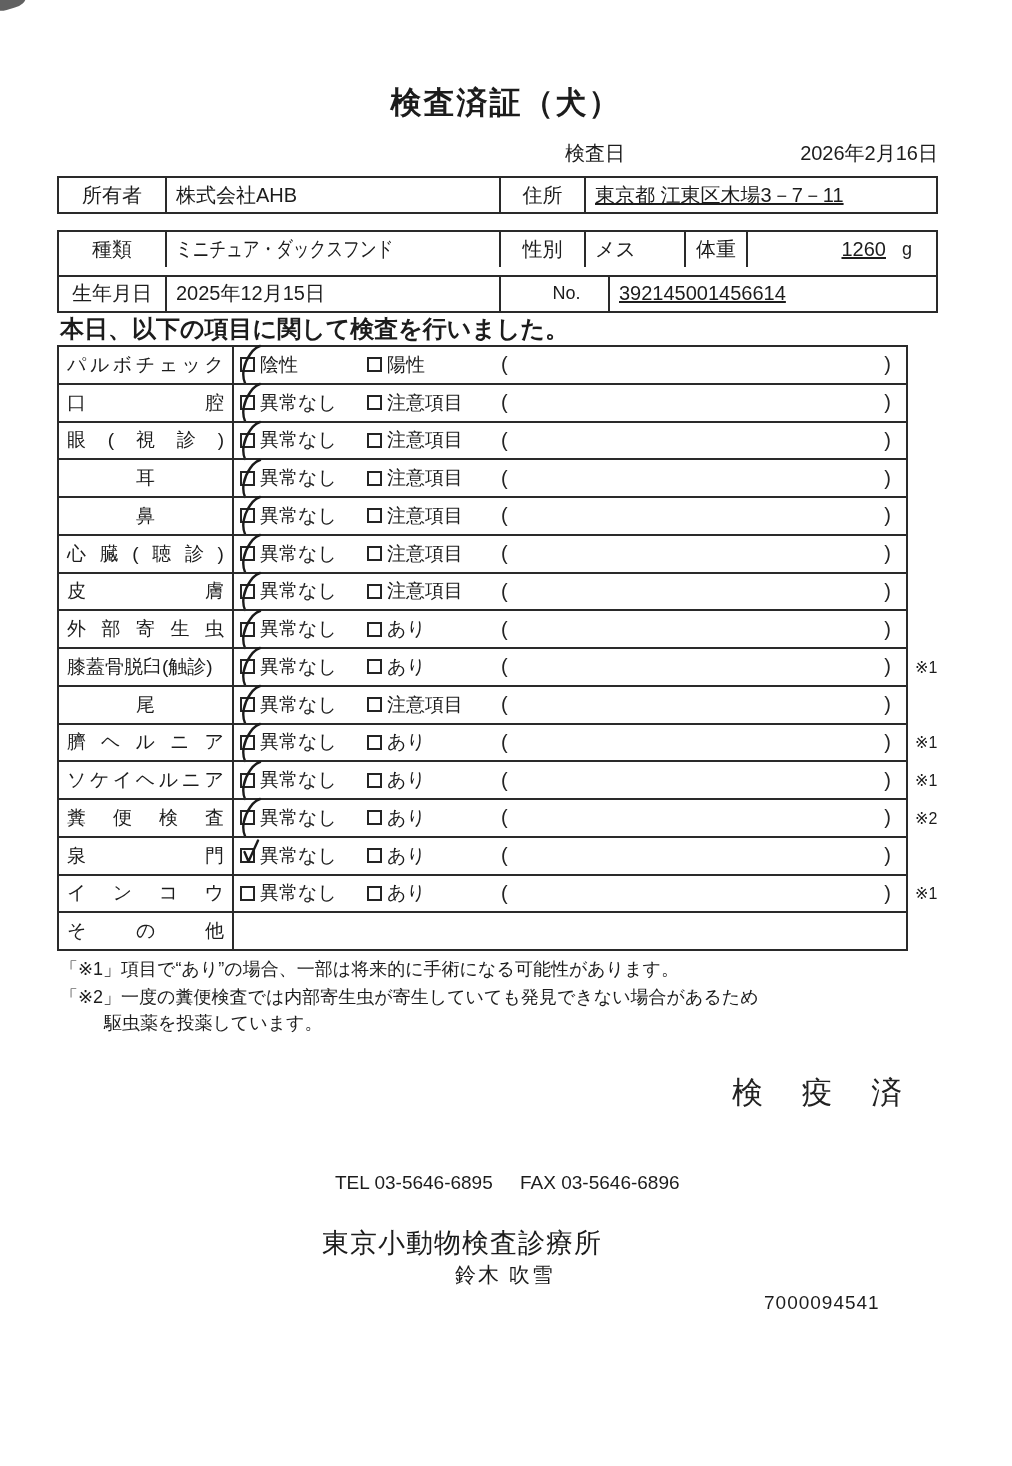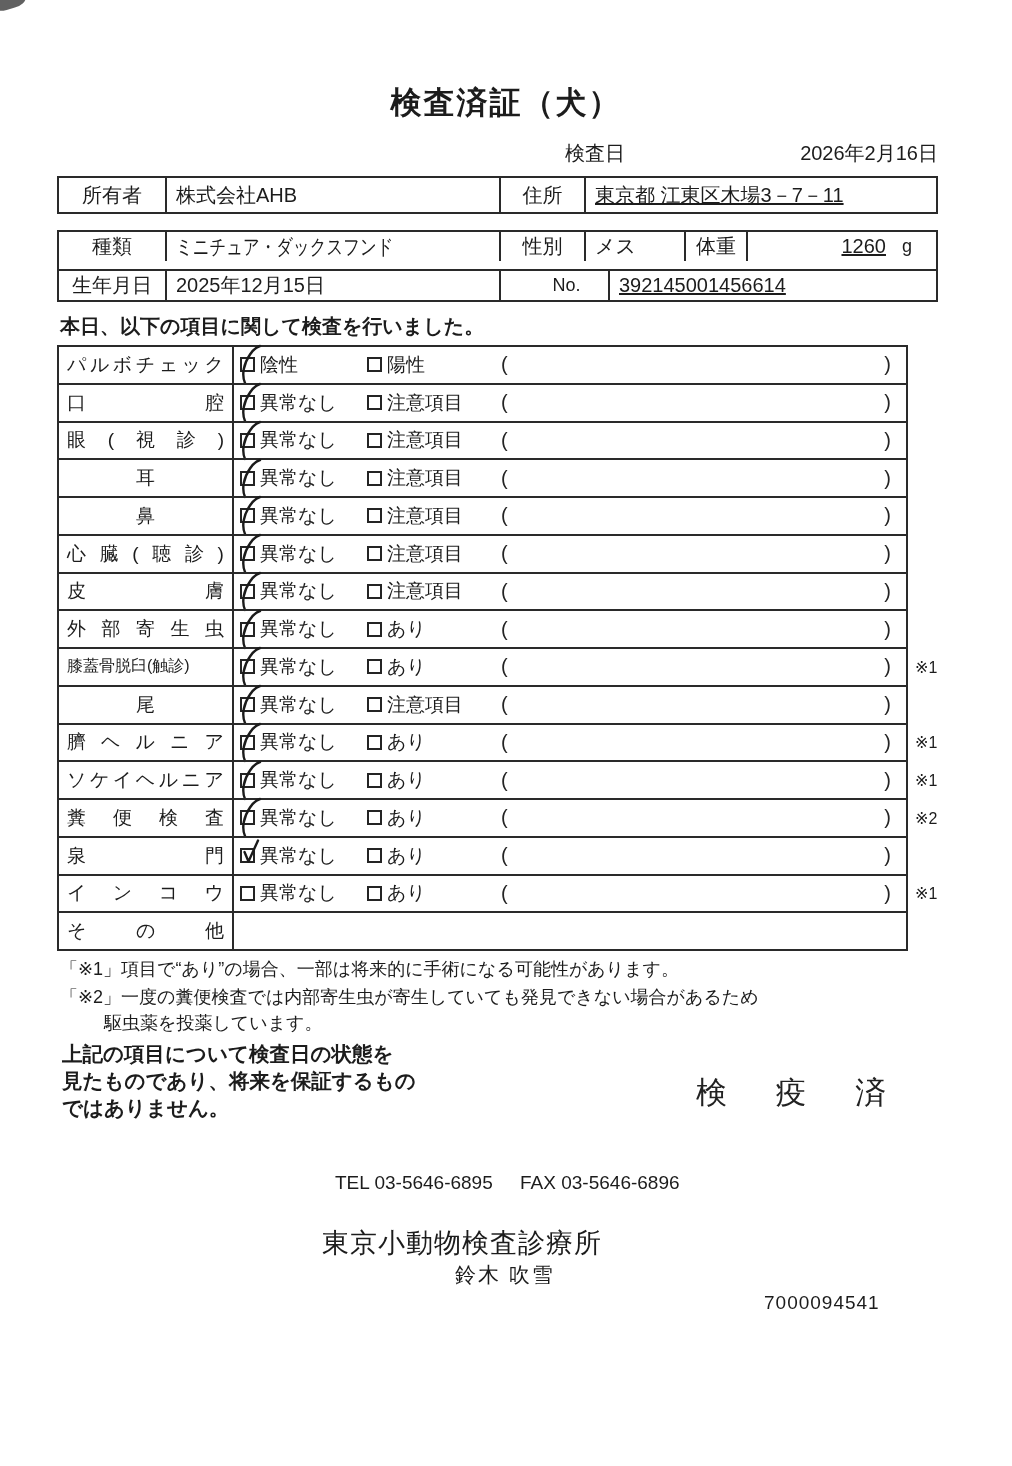--- a/index.html
+++ b/index.html
@@ -20,44 +20,44 @@
 
   
   .htable{ position:absolute; left:57px; width:881px; border:2.5px solid #2a2a2a; display:flex; flex-direction:column; }
   .htable .hrow{ display:flex; flex:1; }
   .htable .hrow + .hrow{ border-top:2px solid #2a2a2a; }
   .hcell{ display:flex; align-items:center; padding:0 9px; font-size:20px; font-weight:500; }
   .hcell.lab{ justify-content:center; border-right:2px solid #2a2a2a; }
   .hcell.val{ border-right:2px solid #2a2a2a;text-align:center; }
   .hcell:last-child{ border-right:none;text-decoration:underline; }
   .tableA{ top:176px; height:38px; }
-  .tableB{ top:230px; height:72px;gap:8px; }
+  .tableB{ top:230px; height:83px;gap:8px; }
   .w-lab{ width:108px; flex:none; }
   .w-val{ width:334px; flex:none; }
   .w-lab2{ width:85px; flex:none; }
   .w-sex{ width:100px; flex:none; }
   .w-wlab{ width:62px; flex:none; padding:0 2px; }
   .flexfill{ flex:1; }
   .condensed{ transform:scaleX(.78); transform-origin:left center; white-space:nowrap; font-size:21px; }
   .weight-cell{ justify-content:flex-end; padding-right:24px; }
   .weight-cell .unit{ margin-left:16px; font-size:18px; }
   .no-lab{ font-size:18px;margin-left:24px; }
 
-  .intro{ position:absolute; left:60px; top:313px; font-size:20px; font-weight:600; }
+  .intro{ position:absolute; left:60px; top:313px; font-size:24px; font-weight:600; }
 
   
   .exam-table{ position:absolute; left:57px; top:345px; width:851px; height:606px;
     border:2.5px solid #2a2a2a; display:flex; flex-direction:column; }
   .exam-row{ flex:1; display:flex; position:relative; }
   .exam-row + .exam-row{ border-top:2.5px solid #2a2a2a; }
   .label-cell{ width:175px; flex:none; border-right:2px solid #2a2a2a;
     display:flex; align-items:center; padding:0 8px; font-size:19px; font-weight:500; }
   .align-spread{ justify-content:space-between; }
   .align-center{ justify-content:center; }
-  .align-plain{ font-size:16px; letter-spacing:0; white-space:nowrap;text-align:right; }
+  .align-plain{ font-size:19px; letter-spacing:0; white-space:nowrap;text-align:right; }
   .opts-cell{ flex:1; display:flex; align-items:center; padding:0 15px 0 6px;
     font-size:19px; font-weight:500; }
   .opt{ display:flex; align-items:center; }
   .opt1{ width:127px; flex:none; }
   .opt2{ width:134px; flex:none; }
   .cb{ width:15px; height:15px; border:2px solid #242424; margin-right:5px;
     position:relative; flex:none; background:#fff; }
   .check-svg{ position:absolute; left:-4px; top:-14px; width:27px; height:44px; overflow:visible; }
   .check-svg path{ display:none; fill:none; stroke:#1b1b1b; stroke-width:2.4px;
     stroke-linecap:round; stroke-linejoin:round; }
@@ -66,22 +66,22 @@
   .paren-zone{ flex:1; display:flex; justify-content:space-between; font-size:20px; color:#242424; }
   .remark{ position:absolute; right:-38px; top:50%; transform:translateY(-50%);
     font-size:16px; font-weight:500; width:36px; padding-left:7px; }
 
   .footnote{ position:absolute; left:60px; font-size:18px; font-weight:500; }
   .fn1{ top:957px; } .fn2{ top:985px; } .fn2b{ left:104px; top:1011px; }
 
   .disclaimer{ position:absolute; left:62px; top:1040px; font-size:20.5px;
     font-weight:700; line-height:27px; }
 
-  .stamp{ position:absolute; left:696px; top:1072px; font-size:31px; letter-spacing:15px;
-    font-family:Liberation Mono, monospace; font-weight:500; color:#222; }
+  .stamp{ position:absolute; left:732px; top:1072px; font-size:31px; letter-spacing:15px;
+    font-family:Liberation Sans, sans-serif; font-weight:500; color:#222; }
 
   .postal{ position:absolute; left:318px; top:1127px; font-size:19px; font-weight:500; }
   .postal .addr{ margin-left:34px; }
   .tel{ position:absolute; left:335px; top:1172px; font-size:19px; font-weight:500; }
   .tel .fax{ margin-left:22px; }
   .clinic-name{ position:absolute; left:322px; top:1225px; font-size:27px; font-weight:500; letter-spacing:1px; }
   .person{ position:absolute; left:455px; top:1261px; font-size:21px; font-weight:500; letter-spacing:2px; }
   .doc-number{ position:absolute; left:764px; top:1292px; font-size:19px; letter-spacing:1px; }
 </style>
 </head>
@@ -547,25 +547,20 @@
         </div>
     <div class="opts-cell"></div>
     <span class="remark"></span>
   </div>
     </div>
 
   <div class="footnote fn1">「※1」項目で“あり”の場合、一部は将来的に手術になる可能性があります。</div>
   <div class="footnote fn2">「※2」一度の糞便検査では内部寄生虫が寄生していても発見できない場合があるため</div>
   <div class="footnote fn2b">駆虫薬を投薬しています。</div>
 
-  <div class="disclaimer">
-    <div>上記の項目について検査日の状態を</div>
-    <div>見たものであり、将来を保証するもの</div>
-    <div>ではありません。</div>
-  </div>
 
   <div class="stamp">検 疫 済</div>
 
 
   <div class="tel">
     <span>TEL 03-5646-6895</span>
     <span class="fax">FAX 03-5646-6896</span>
   </div>
 
   <div class="clinic-name">東京小動物検査診療所</div>

